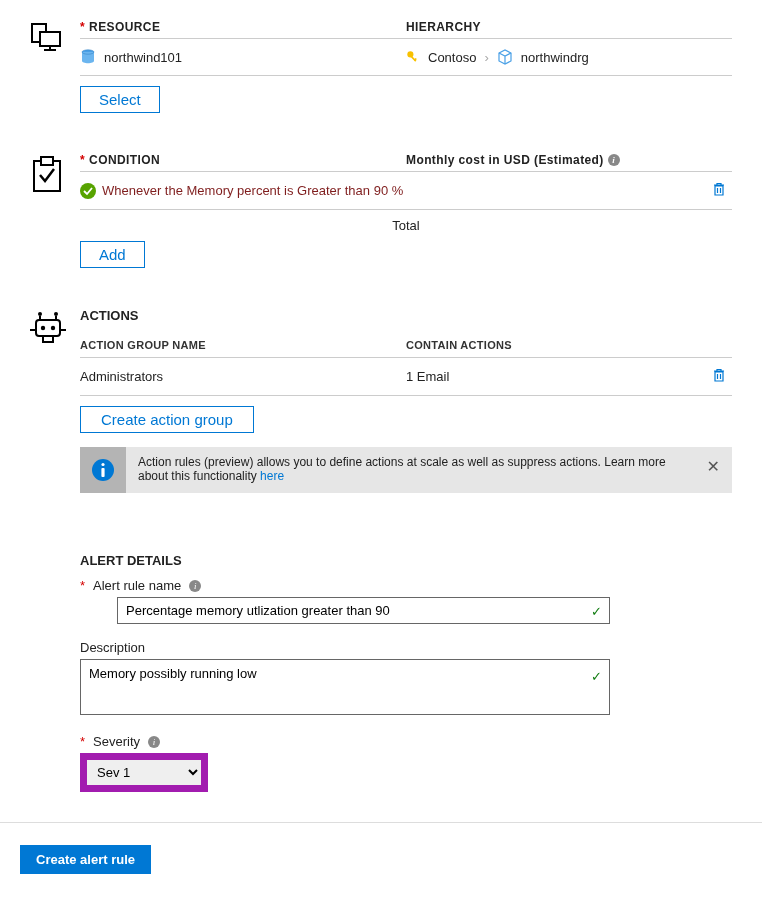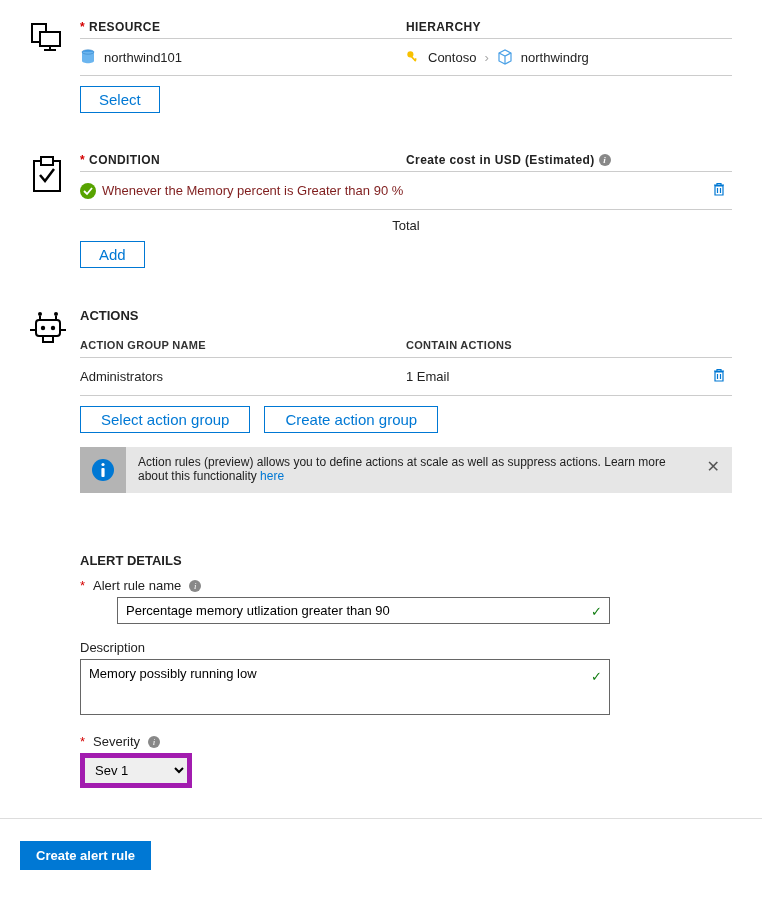--- a/index.html
+++ b/index.html
@@ -41,21 +41,21 @@
   .field-label { font-size:13px; margin-bottom:4px; display:flex; align-items:center; gap:4px;}
   .text-input {
     width: 100%; border:1px solid #666; padding:5px 28px 5px 8px;
     font-size:13px; font-family:inherit; outline:none; position:relative;
   }
   .input-wrap { position:relative; margin-bottom:16px; max-width:530px;padding-left:37px;}
   .input-wrap .valid-mark { position:absolute; right:8px; top:50%; transform:translateY(-50%); color:#107c10;}
   .textarea-wrap { position:relative; margin-bottom:16px; max-width:530px;text-decoration:underline;}
   .textarea-wrap textarea { width:100%; height:56px; border:1px solid #666; padding:6px 28px 6px 8px; font-size:13px; font-family:inherit; resize:none; outline:none;}
   .textarea-wrap .valid-mark { position:absolute; right:8px; top:10px; color:#107c10;}
-  select.severity { border:5px solid #a21caf; padding:4px 6px; font-size:13px; width:112px; font-family:inherit;}
+  select.severity { border:7px solid #a21caf; padding:4px 6px; font-size:13px; width:128px; font-family:inherit;}
   .footer-bar { border-top:1px solid #ddd; margin-top:30px; padding:22px 20px;}
   .btn-primary { background:#0078d4; color:#fff; border:none; padding:7px 16px; font-size:13px; font-weight:600; cursor:pointer;}
   .info-glyph { width:12px; height:12px; border-radius:50%; background:#888; color:#fff; font-size:9px; display:inline-flex; align-items:center; justify-content:center; margin-left:4px; cursor:help; font-style: italic; font-family: Georgia, serif;}
   .icon-svg { display:block; }
   .rg-icon { width:16px; height:16px; }
   .db-icon { width:16px; height:16px; margin-right:8px; vertical-align:middle;}
 </style>
 </head>
 <body>
 
@@ -109,21 +109,21 @@
       <svg class="icon-svg" width="34" height="40" viewBox="0 0 34 40">
         <rect x="4" y="6" width="26" height="30" fill="none" stroke="#000" stroke-width="2"></rect>
         <rect x="11" y="2" width="12" height="8" fill="#fff" stroke="#000" stroke-width="2"></rect>
         <path d="M10 20 L15 26 L24 14" fill="none" stroke="#000" stroke-width="2.5"></path>
       </svg>
     </div>
     <div class="section-body">
       <div class="row-header">
         <div class="col col-left"><span class="req">*</span><span>CONDITION</span></div>
         <div class="col col-right" style="display:flex;align-items:center;">
-          <span style="font-weight:700;">Create cost in USD (Estimated)</span>
+          <span style="font-weight:700;">Monthly cost in USD (Estimated)</span>
           <span class="info-glyph">i</span>
         </div>
       </div>
       <div class="row-data last" style="align-items:center;">
         <span class="check-icon">
           <svg viewBox="0 0 10 10">
               <path d="M1 5 L4 8 L9 2" stroke="#fff" stroke-width="1.8" fill="none"></path>
             </svg>
         </span>
         <span class="condition-link">Whenever the Memory percent is Greater than 90 %</span>
@@ -164,21 +164,20 @@
         <div class="td2">
           <span>1 Email</span>
           <span class="trash" style="margin-left:auto;">
             <svg width="14" height="14" viewBox="0 0 14 14">
                 <path d="M3 4h8v9H3z M2 3h10 M5 3V1.5h4V3 M5.5 6v5 M8.5 6v5" stroke="#0078d4" stroke-width="1.2" fill="none"></path>
               </svg>
           </span>
         </div>
       </div>
       <div class="btn-row">
-        <button class="btn-outline" style="margin-top:0;">Select action group</button>
         <button class="btn-outline" style="margin-top:0;">Create action group</button>
       </div>
       <div class="info-bar">
         <div class="info-icon-box">
           <svg width="24" height="24" viewBox="0 0 24 24">
               <circle cx="12" cy="12" r="11" fill="#0078d4"></circle>
               <circle cx="12" cy="6.5" r="1.6" fill="#fff"></circle>
               <rect x="10.4" y="10" width="3.2" height="9" rx="1" fill="#fff"></rect>
             </svg>
         </div>

